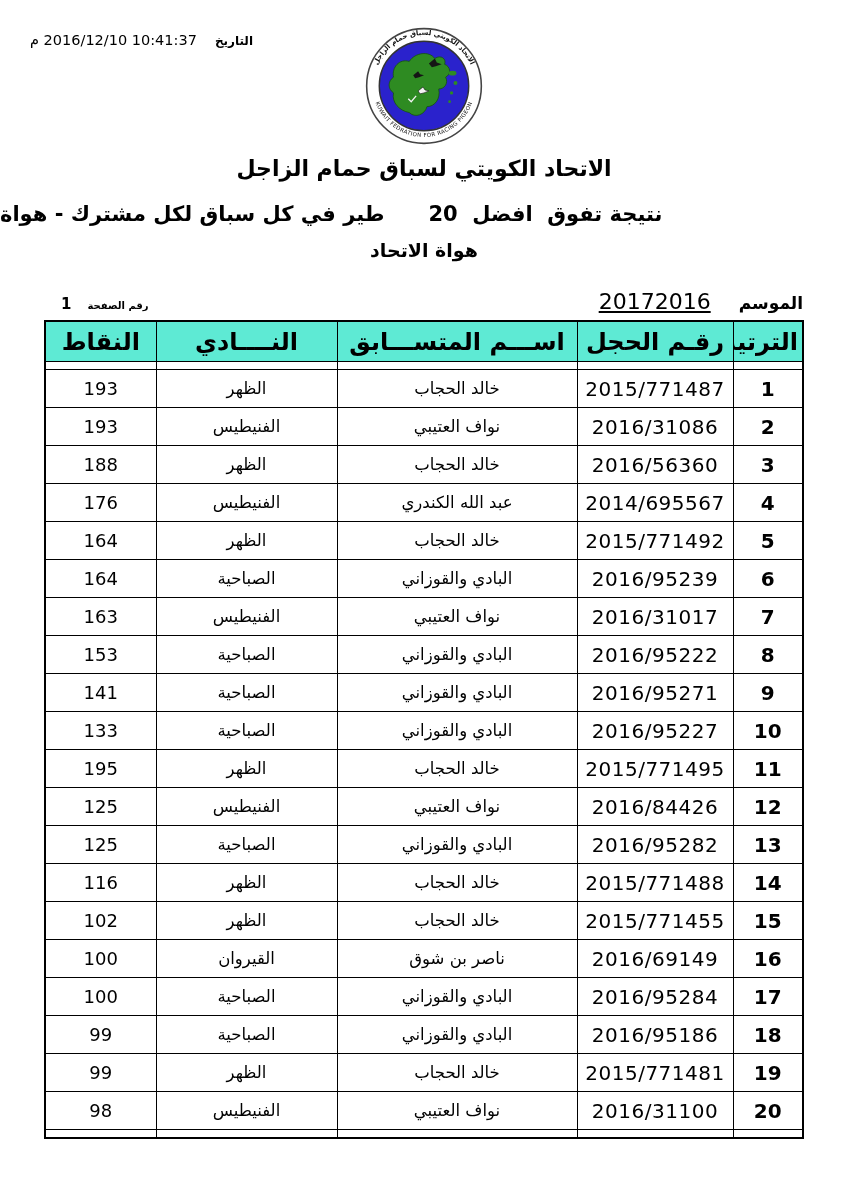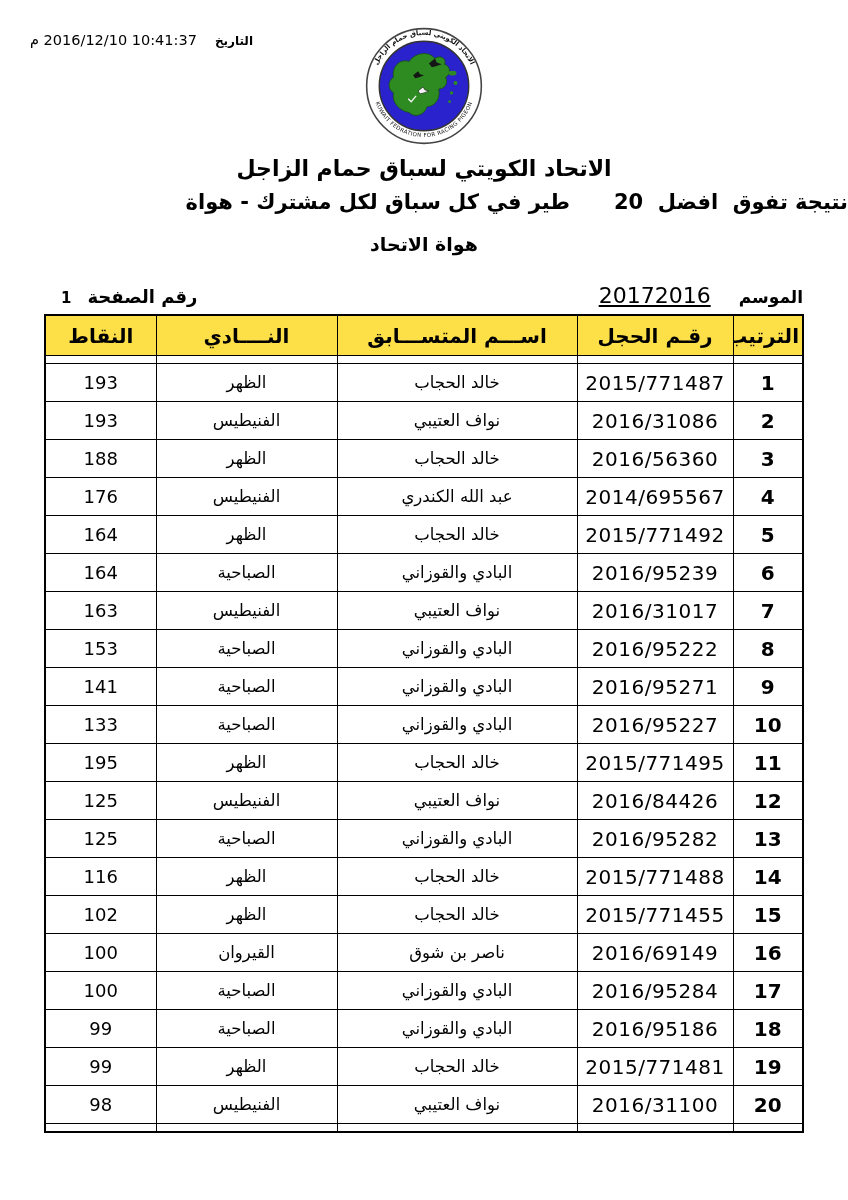--- a/index.html
+++ b/index.html
@@ -21,55 +21,55 @@
     white-space:nowrap;
   }
   .date-line .lbl { font-weight:bold; font-size:12px; }
 
   
   .logo-wrap { padding-top:26px; display:flex; justify-content:center; }
   svg.logo { width:120px; height:120px; display:block; }
 
   
   .t1 { text-align:center; direction:rtl; font-weight:bold; font-size:22px; margin-top:10px; }
-  .t2 { text-align:right; direction:rtl; font-weight:bold; font-size:21px; margin-top:9px; white-space:pre; }
-  .t3 { text-align:center; direction:rtl; font-weight:bold; font-size:19px; margin-top:19px; }
+  .t2 { text-align:left; direction:rtl; font-weight:bold; font-size:21px; margin-top:21px; white-space:pre; }
+  .t3 { text-align:center; direction:rtl; font-weight:bold; font-size:19px; margin-top:13px; }
 
   
   .season-row {
     width:758px; margin:8px auto 0;
     direction:rtl;
     display:flex; justify-content:space-between; align-items:baseline;
   }
   .season-group { display:flex; align-items:baseline; gap:28px; }
   .season-group .lbl { font-weight:bold; font-size:17px;margin-top:24px; }
   .season-group .val { font-size:22px;text-decoration:underline; }
   .page-group { display:flex; align-items:baseline; gap:16px; padding-left:16px; }
-  .page-group .lbl { font-weight:bold; font-size:18px; }
+  .page-group .lbl { font-weight:bold; font-size:10px; }
   .page-group .val { font-weight:bold; font-size:15px; }
 
   
   table.results {
     width:758px; margin:6px auto 0;
     direction:rtl;
     border-collapse:collapse;
     table-layout:fixed;
     border:2px solid #000;
   }
   table.results th, table.results td {
     border:1px solid #000;
     text-align:center;
     vertical-align:middle;
     padding:0 4px;
     overflow:hidden;
   }
   table.results th {
-    background:#fde047;
+    background:#5eead4;
     font-weight:bold;
-    font-size:20px;
+    font-size:24px;
     height:39px;
   }
   tr.spacer td { height:7px; padding:0; }
   tbody.data td { height:37px; }
   td.c-rank   { font-weight:bold; font-size:20px; }
   td.c-ring   { font-size:20px; letter-spacing:0.5px; }
   td.c-name   { font-size:16.5px; }
   td.c-club   { font-size:16.5px; }
   td.c-points { font-size:18px; }
 </style>

